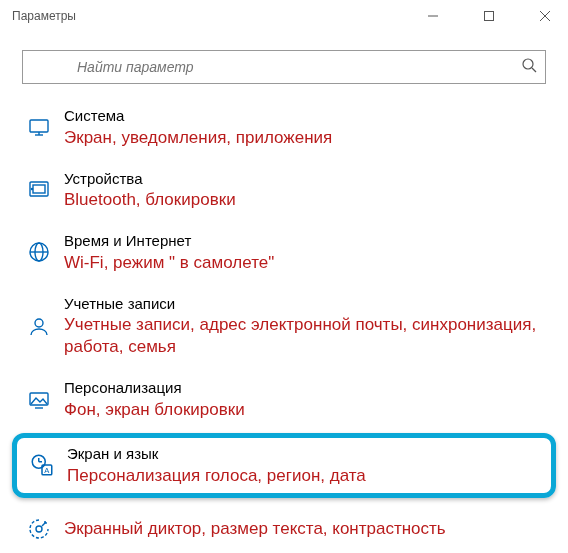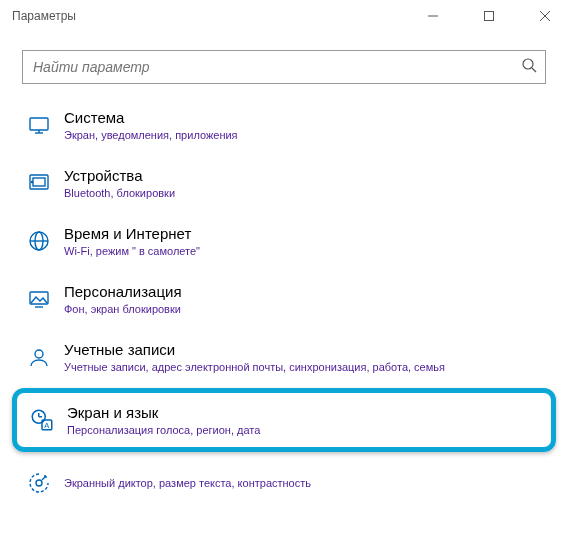--- a/index.html
+++ b/index.html
@@ -43,20 +43,21 @@
     padding: 0 8px 0 8px;
   }
   .search-box input {
     flex:1;
     border:none;
     outline:none;
     font-size: 14px;
     font-style: italic;
     color:#c2410c;
     background:transparent;
+    margin-left:44px;
   }
   .search-box .sicon { color:#555; }
   .list {
     padding: 6px 0 0 0;
   }
   .item {
     display:flex;
     align-items:center;
     padding: 10px 22px 10px 22px;
     min-height: 58px;
@@ -84,22 +85,22 @@
     display:flex;
     flex-direction:column;
     justify-content:center;
   }
   .text-cell .t1 {
     font-size: 15px;
     color:#000;
     line-height:1.3;
   }
   .text-cell .t2 {
-    font-size: 11px;
-    color:#4c1d95;
+    font-size: 17px;
+    color:#b91c1c;
     line-height:1.3;
     margin-top:1px;
   }
 </style>
 </head>
 <body>
 
 <div class="titlebar">
   <div class="title">Параметры</div>
   <div class="winbtn">
@@ -172,41 +173,41 @@
     </div>
     <div class="text-cell">
       <div class="t1">Время и Интернет</div>
       <div class="t2">Wi-Fi, режим " в самолете"</div>
     </div>
   </div>
 
   <div class="item">
     <div class="icon-cell">
       <svg width="24" height="24" viewBox="0 0 24 24">
+          <circle cx="12" cy="9" r="4"></circle>
+          <path d="M4 21c0-4 4-6 8-6s8 2 8 6"></path>
+        </svg>
+    </div>
+    <div class="text-cell">
+      <div class="t1">Учетные записи</div>
+      <div class="t2">Учетные записи, адрес электронной почты, синхронизация, работа, семья</div>
+    </div>
+  </div>
+
+  <div class="item">
+    <div class="icon-cell">
+      <svg width="24" height="24" viewBox="0 0 24 24">
           <rect x="3" y="5" width="18" height="12" rx="1"></rect>
           <path d="M4 16 L9 10 L13 14 L16 11 L20 16"></path>
           <line x1="8" y1="20" x2="16" y2="20"></line>
         </svg>
     </div>
     <div class="text-cell">
       <div class="t1">Персонализация</div>
       <div class="t2">Фон, экран блокировки</div>
-    </div>
-  </div>
-
-  <div class="item">
-    <div class="icon-cell">
-      <svg width="24" height="24" viewBox="0 0 24 24">
-          <circle cx="12" cy="9" r="4"></circle>
-          <path d="M4 21c0-4 4-6 8-6s8 2 8 6"></path>
-        </svg>
-    </div>
-    <div class="text-cell">
-      <div class="t1">Учетные записи</div>
-      <div class="t2">Учетные записи, адрес электронной почты, синхронизация, работа, семья</div>
     </div>
   </div>
 
   <div class="item highlight">
     <div class="icon-cell">
       <svg width="26" height="26" viewBox="0 0 24 24">
           <circle cx="9" cy="9" r="6"></circle>
           <line x1="9" y1="9" x2="9" y2="5.5"></line>
           <line x1="9" y1="9" x2="12" y2="9"></line>
           <rect x="12" y="12" width="9" height="9" rx="1"></rect>

